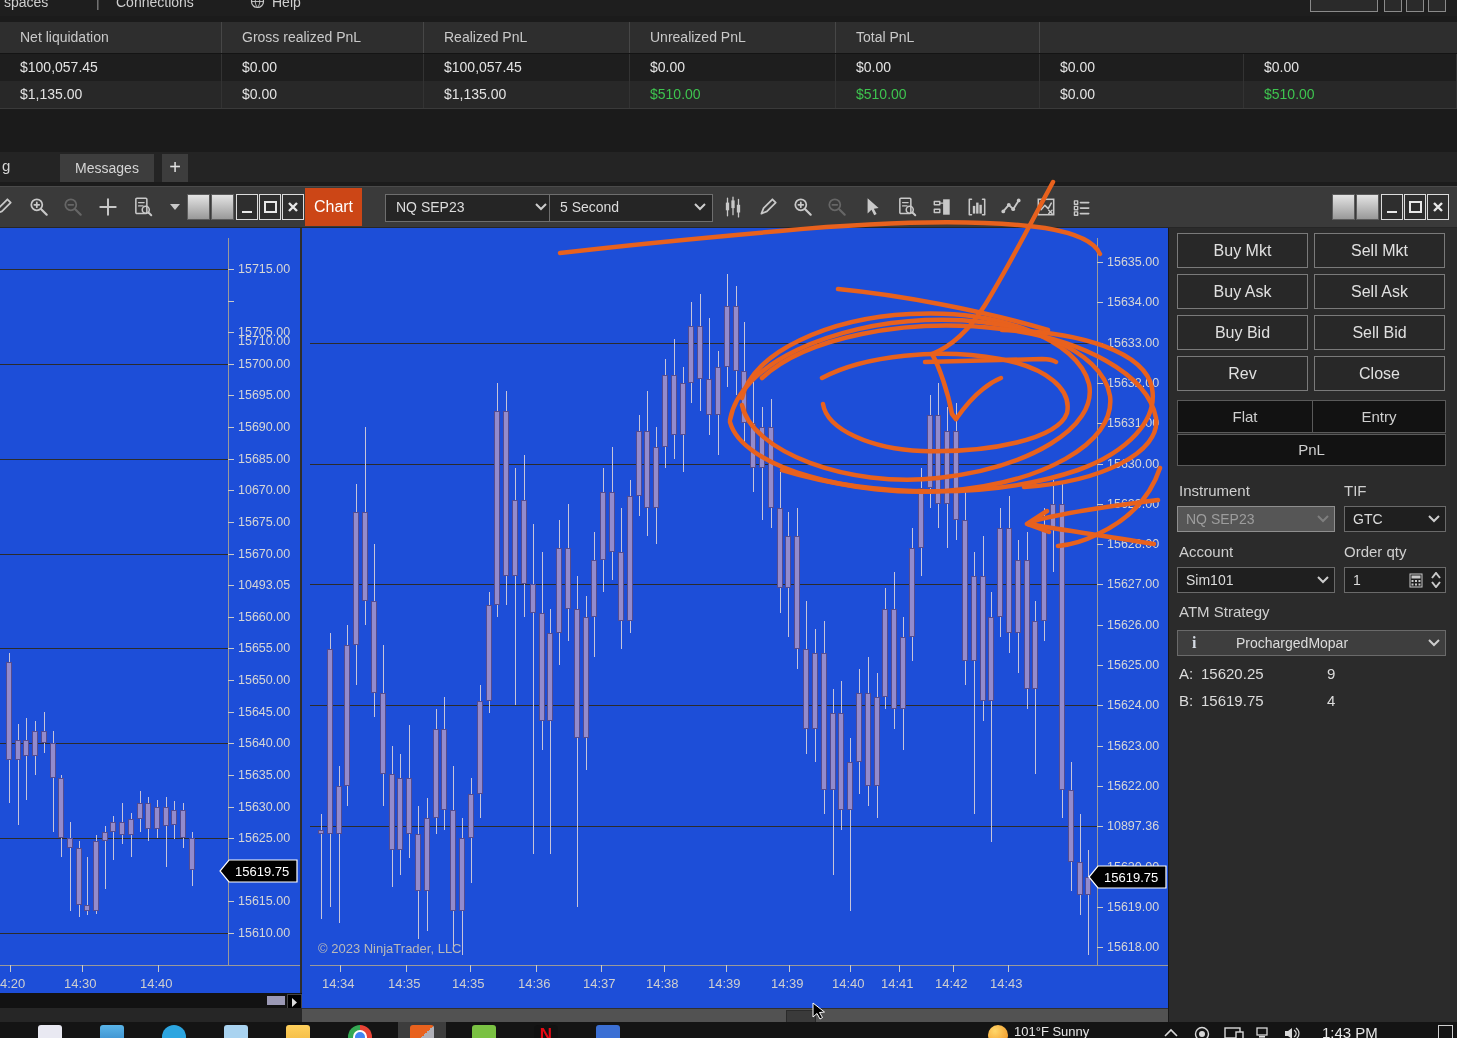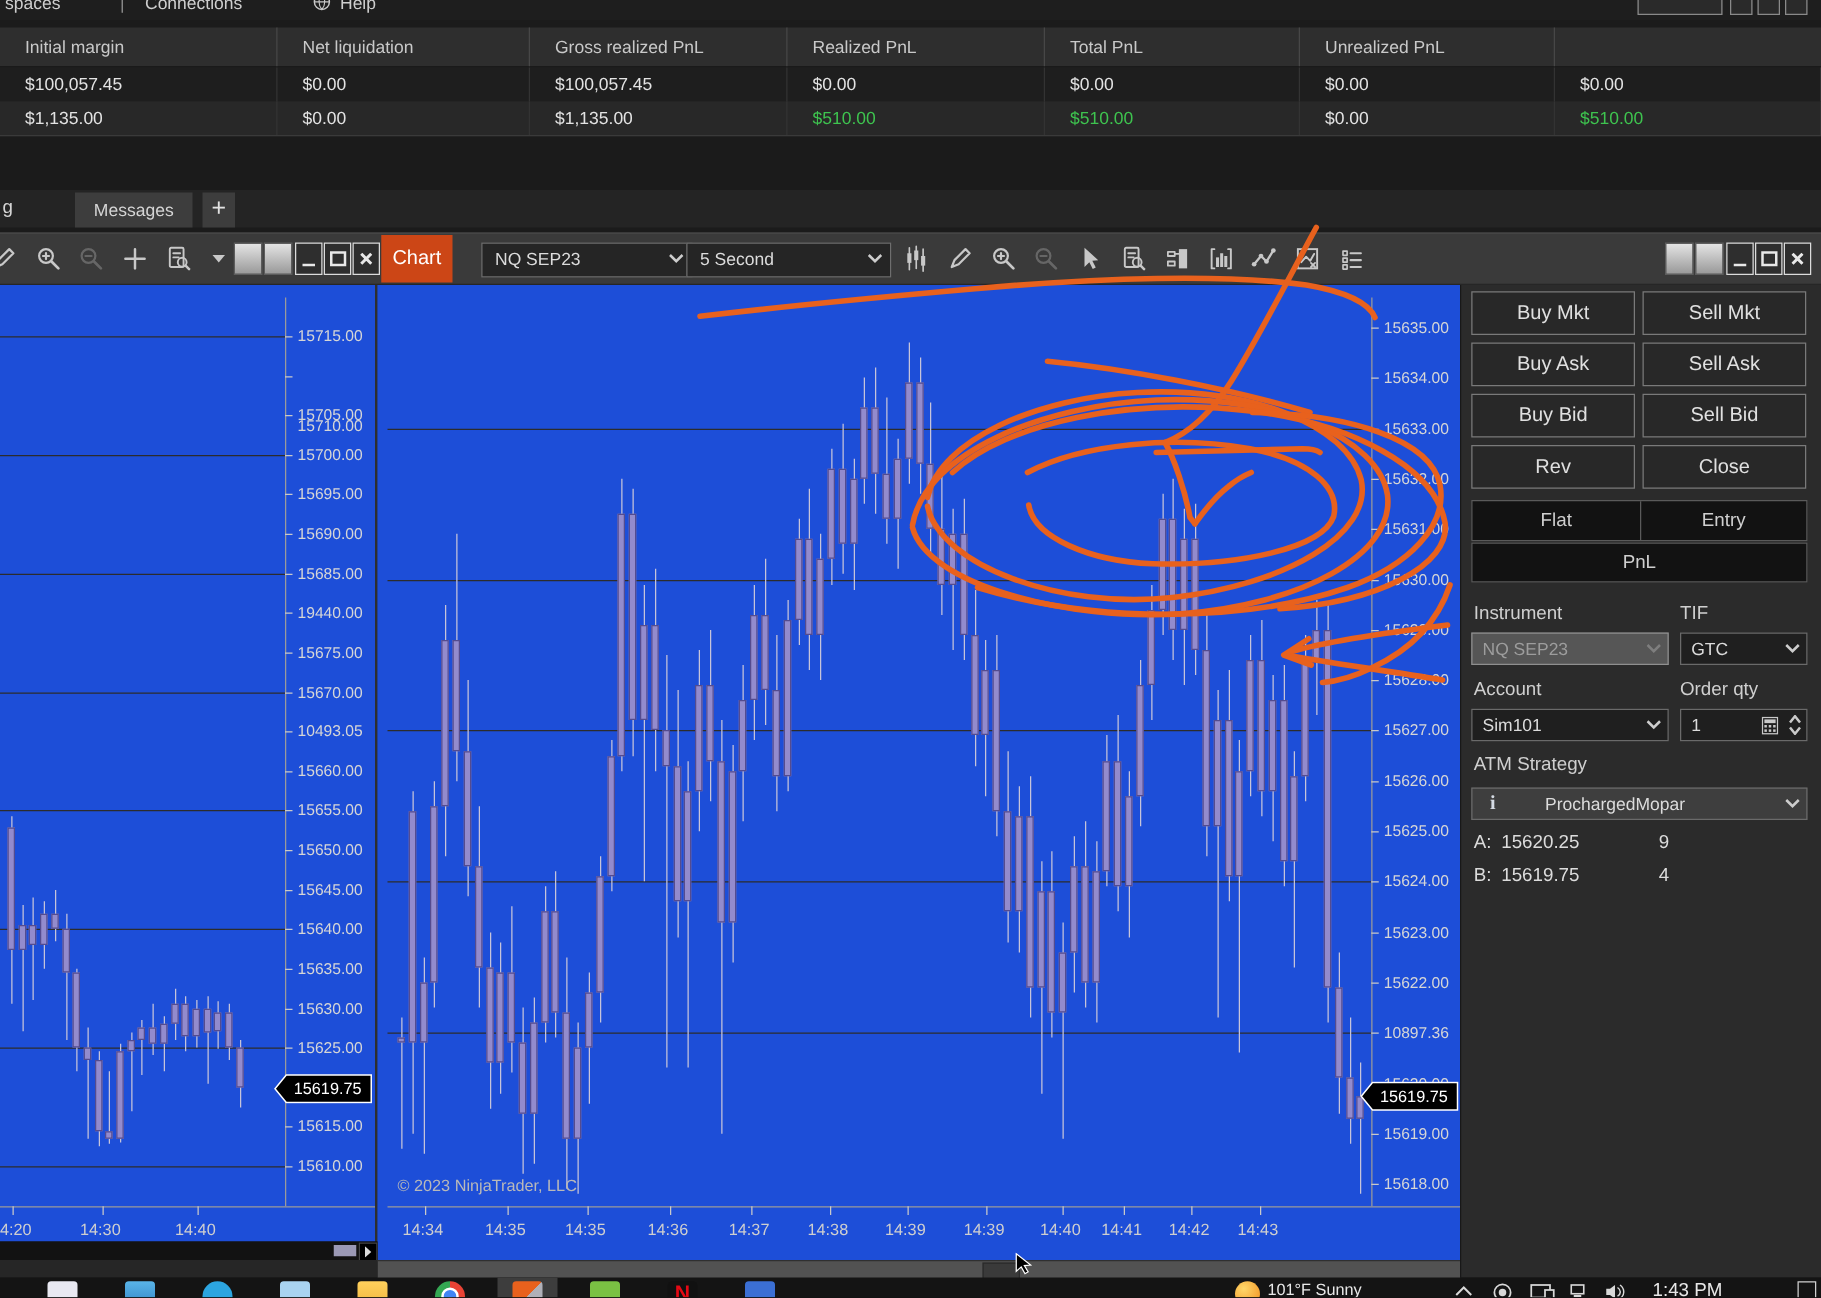--- a/index.html
+++ b/index.html
@@ -82,26 +82,25 @@
         </svg></span>
     <span class="mi" style="left:272px">Help</span>
     <div class="tb-right-box" style="left:1310px;top:-2px;width:66px;height:12px"></div>
     <div class="tb-right-box" style="left:1384px;top:-2px;width:16px;height:12px"></div>
     <div class="tb-right-box" style="left:1406px;top:-2px;width:16px;height:12px"></div>
     <div class="tb-right-box" style="left:1428px;top:-2px;width:16px;height:12px"></div>
   </div>
 
   <div class="acct">
     <div class="arow ahead" id="acct-head">
-        <div>Initial margin</div>
         <div>Net liquidation</div>
         <div>Gross realized PnL</div>
         <div>Realized PnL</div>
+        <div>Unrealized PnL</div>
         <div>Total PnL</div>
-        <div>Unrealized PnL</div>
       </div>
     <div class="arow ar1" id="acct-r1">
         <div>$100,057.45</div>
         <div>$0.00</div>
         <div>$100,057.45</div>
         <div>$0.00</div>
         <div>$0.00</div>
         <div>$0.00</div>
         <div>$0.00</div>
       </div>
@@ -252,21 +251,21 @@
       <div class="plabel" style="left: 238px; top: 97px;">15705.00</div>
       <div class="ptick" style="left: 228px; top: 136px;"></div>
       <div class="plabel" style="left: 238px; top: 129px;">15700.00</div>
       <div class="ptick" style="left: 228px; top: 167px;"></div>
       <div class="plabel" style="left: 238px; top: 160px;">15695.00</div>
       <div class="ptick" style="left: 228px; top: 199px;"></div>
       <div class="plabel" style="left: 238px; top: 192px;">15690.00</div>
       <div class="ptick" style="left: 228px; top: 231px;"></div>
       <div class="plabel" style="left: 238px; top: 224px;">15685.00</div>
       <div class="ptick" style="left: 228px; top: 262px;"></div>
-      <div class="plabel" style="left: 238px; top: 255px;">19440.00</div>
+      <div class="plabel" style="left: 238px; top: 255px;">10670.00</div>
       <div class="ptick" style="left: 228px; top: 294px;"></div>
       <div class="plabel" style="left: 238px; top: 287px;">15675.00</div>
       <div class="ptick" style="left: 228px; top: 326px;"></div>
       <div class="plabel" style="left: 238px; top: 319px;">15670.00</div>
       <div class="ptick" style="left: 228px; top: 357px;"></div>
       <div class="plabel" style="left: 238px; top: 350px;">10493.05</div>
       <div class="ptick" style="left: 228px; top: 389px;"></div>
       <div class="plabel" style="left: 238px; top: 382px;">15660.00</div>
       <div class="ptick" style="left: 228px; top: 420px;"></div>
       <div class="plabel" style="left: 238px; top: 413px;">15655.00</div>

